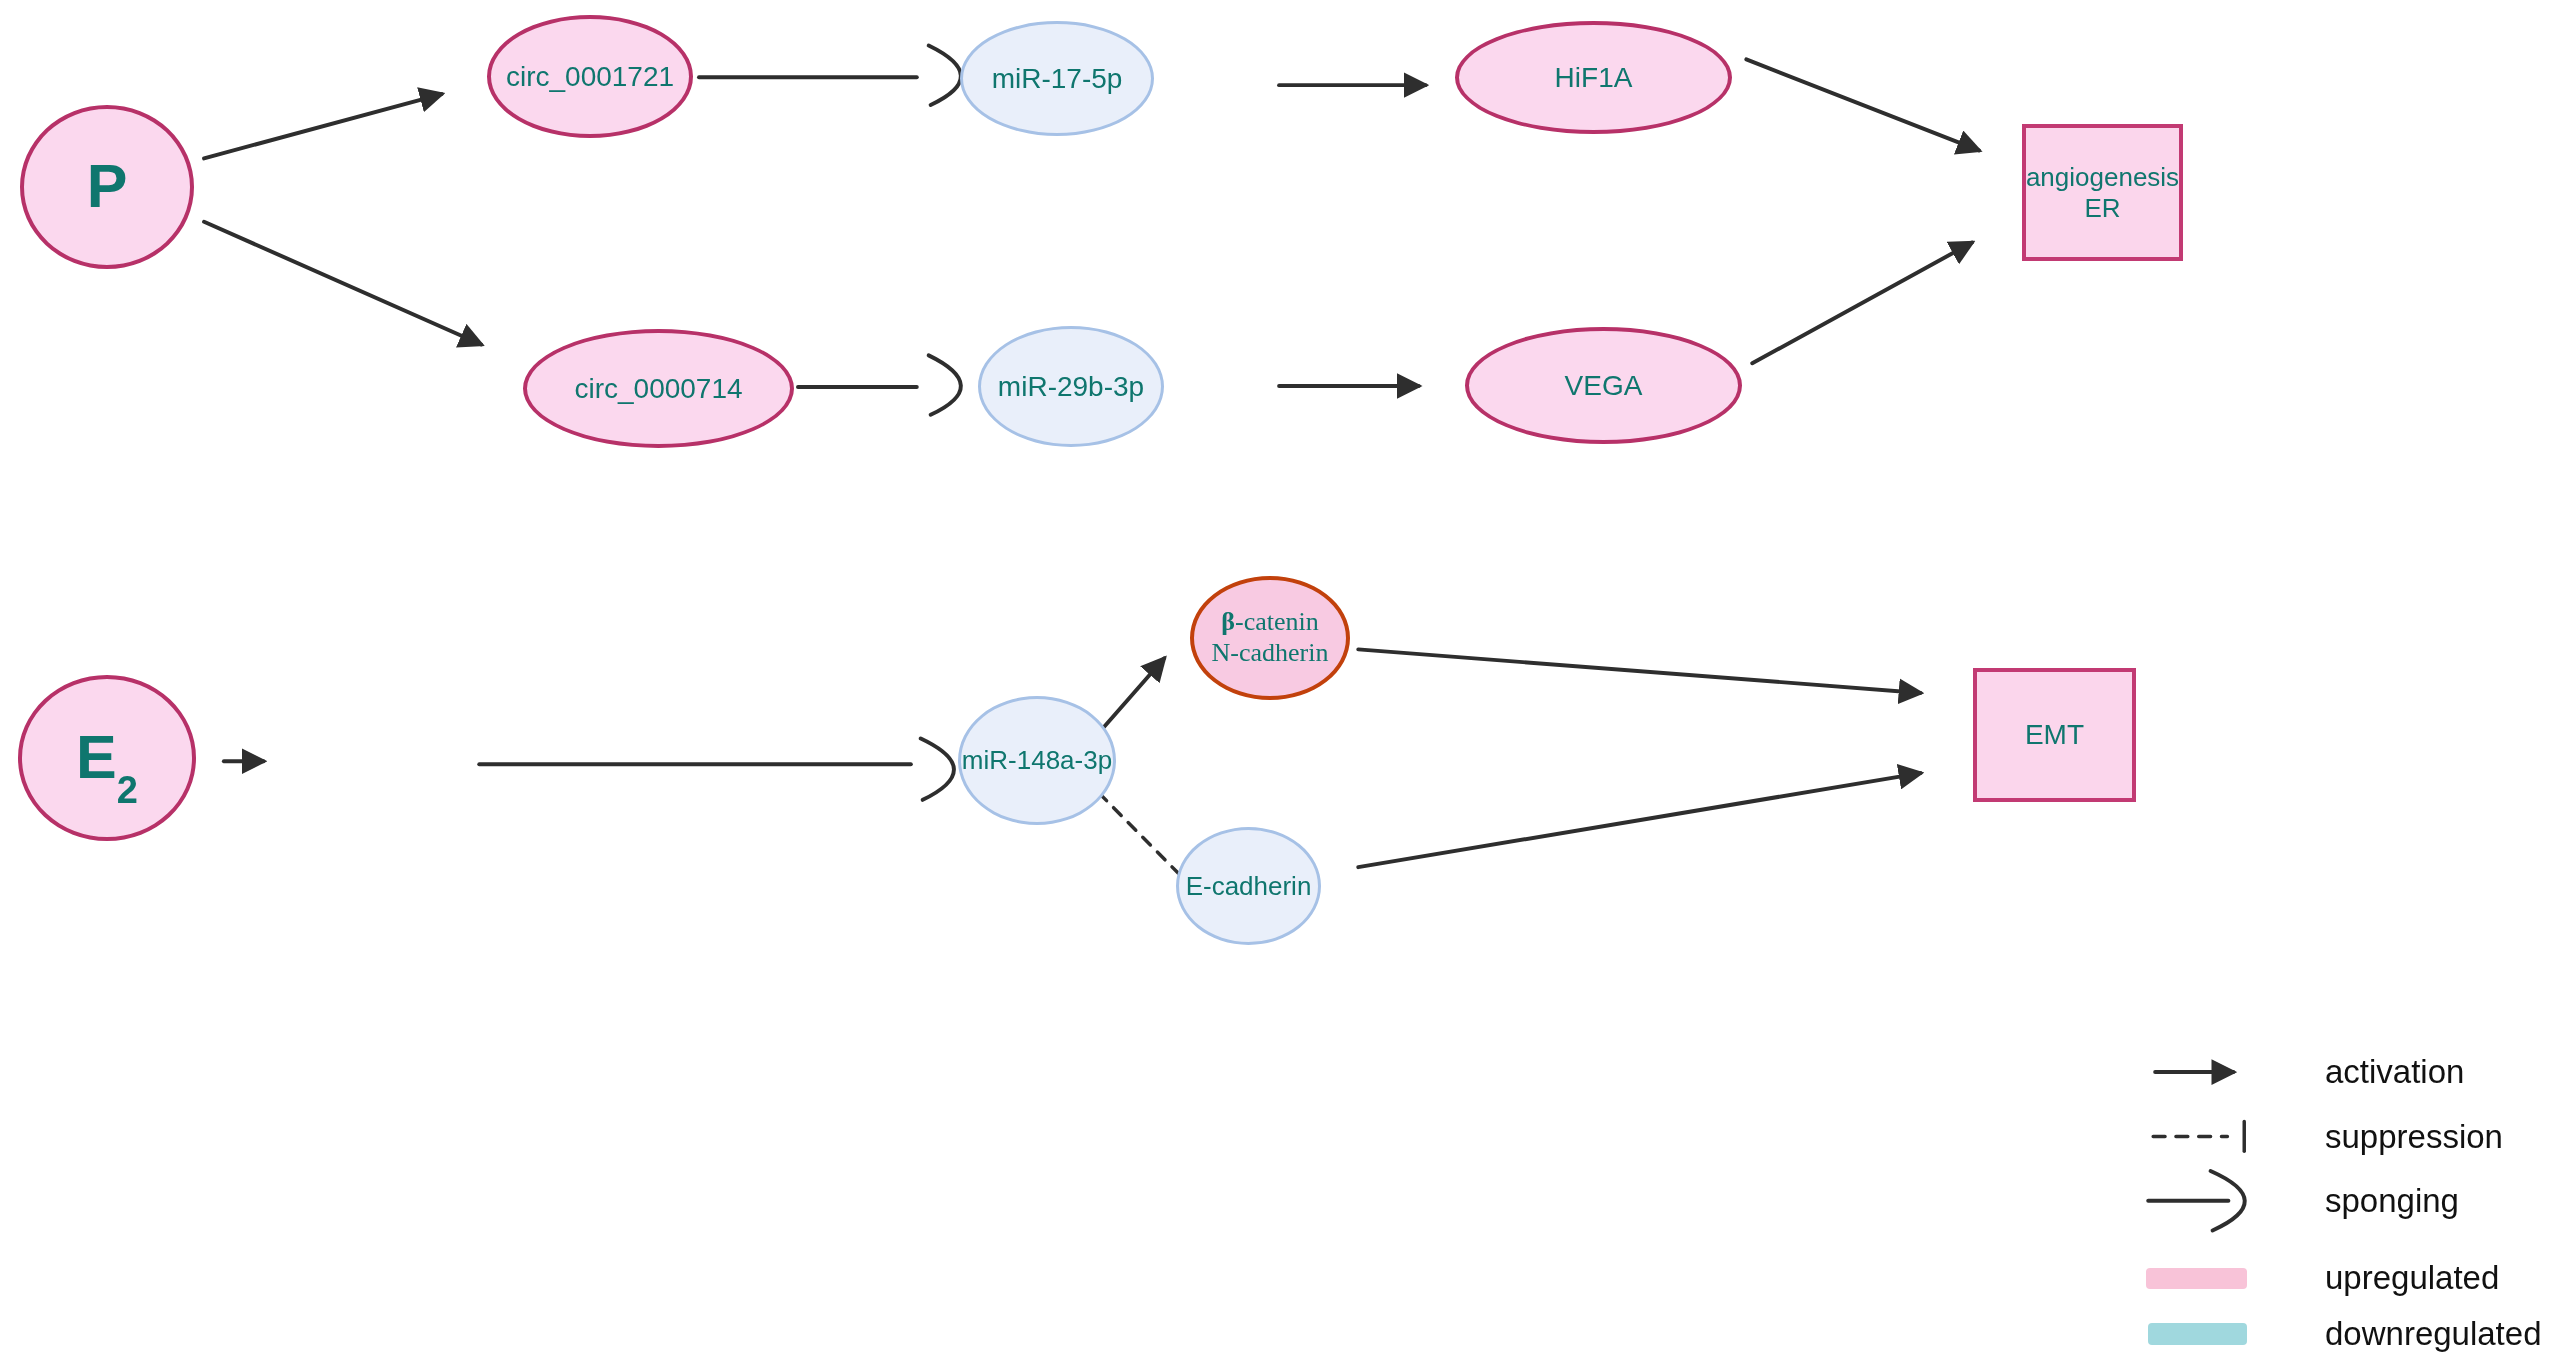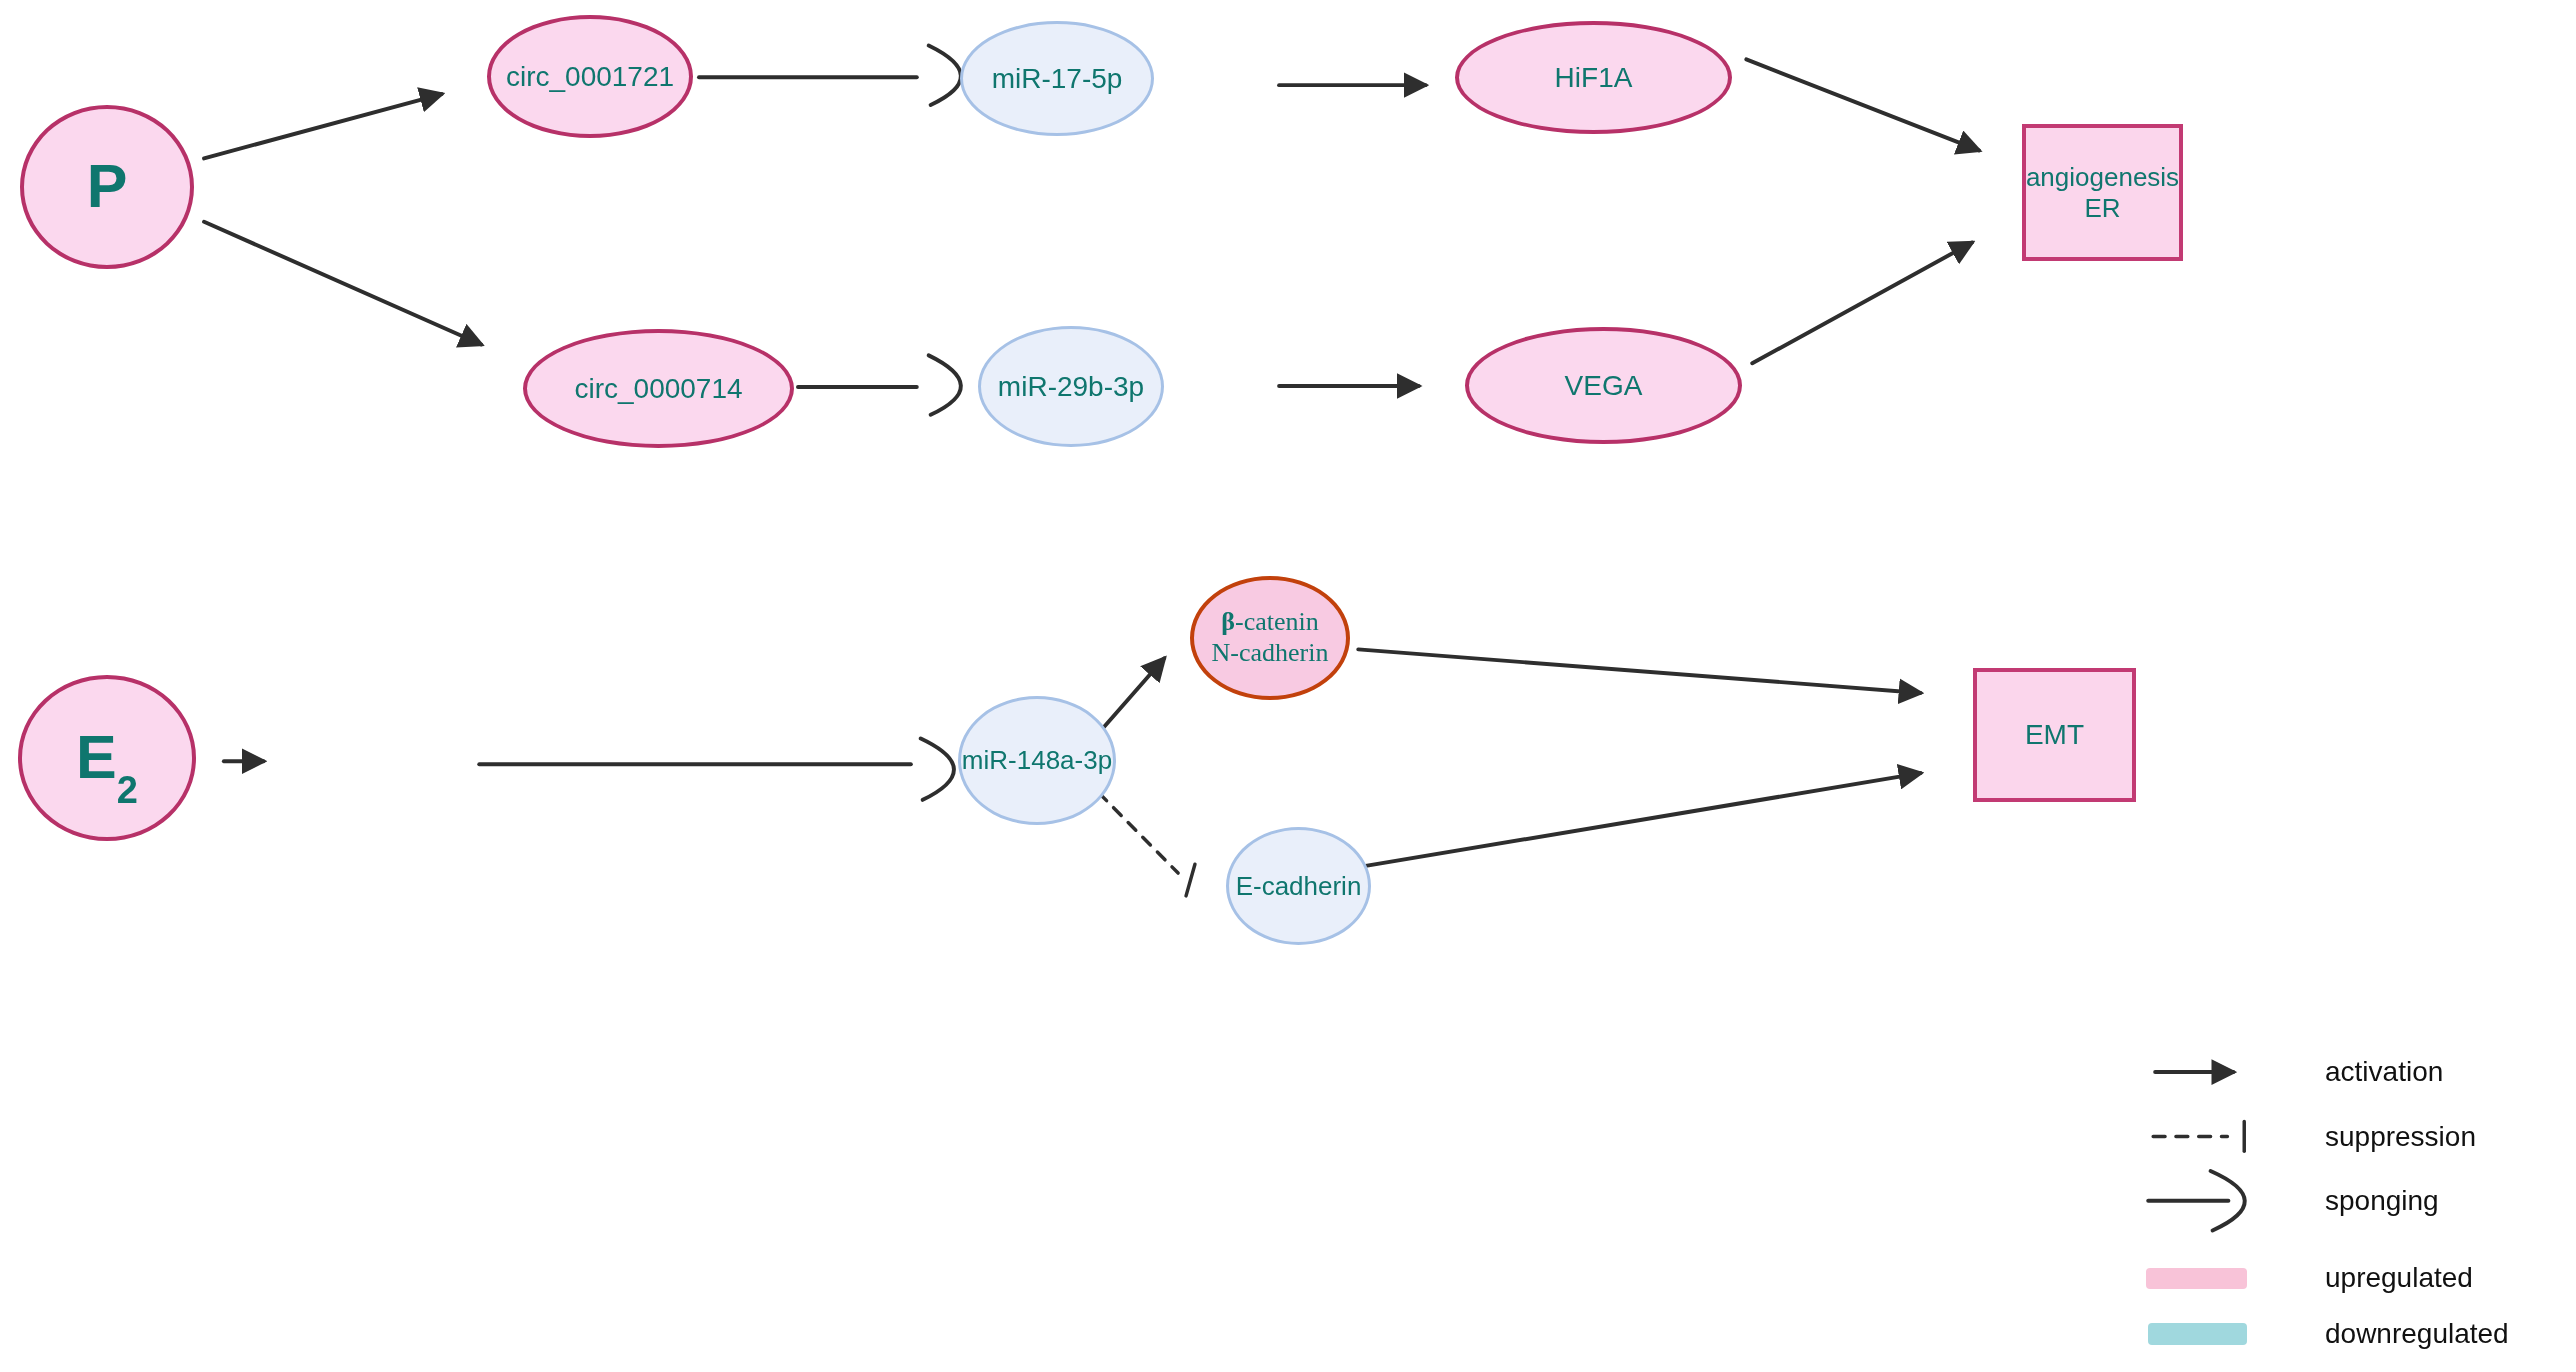--- a/index.html
+++ b/index.html
@@ -23,21 +23,21 @@
   .ellipse{border-radius:50%;}
   .pink{background:#fbd8ee;border:4px solid #b73168;}
   .pink-deep{background:#f8cae2;border:4px solid #c2410c;font-family:Liberation Serif, serif;}
   .blue{background:#e9effa;border:3px solid #a6c1e6;}
   .box{background:#fbd6ec;border:4px solid #c23a73;}
   .lbl{font-size:28px;}
   .lbl-sm{font-size:26px;}
   .source-label{font-size:61px;font-weight:bold;}
   .sub2{font-size:38px;font-weight:bold;align-self:flex-end;line-height:1;margin-bottom:28px;}
   .legend-label{
-    position:absolute;font-size:28px;color:#111;
+    position:absolute;font-size:33px;color:#111;
     transform:translateY(-50%);white-space:nowrap;
   }
   .swatch{position:absolute;border-radius:4px;}
   b{font-weight:bold;}
 </style>
 </head>
 <body>
 
 <div id="canvas">
 
@@ -129,21 +129,21 @@
     <span>miR-148a-3p</span>
   </div>
 
   <div class="node ellipse pink-deep lbl-sm" style="left:1190px;top:576px;width:160px;height:124px;">
     <div>
       <div><b>β</b><span>-catenin</span></div>
       <div>N-cadherin</div>
     </div>
   </div>
 
-  <div class="node ellipse blue lbl-sm" style="left:1226px;top:827px;width:145px;height:118px;">
+  <div class="node ellipse blue lbl-sm" style="left:1176px;top:827px;width:145px;height:118px;">
     <span>E-cadherin</span>
   </div>
 
   <div class="node box lbl" style="left:1973px;top:668px;width:163px;height:134px;">
     <span>EMT</span>
   </div>
 
   <div>
     <div class="swatch" style="left:2146px;top:1268px;width:101px;height:21px;background:#f8c3d8;"></div>
     <div class="swatch" style="left:2148px;top:1323px;width:99px;height:22px;background:#a0d8de;"></div>

